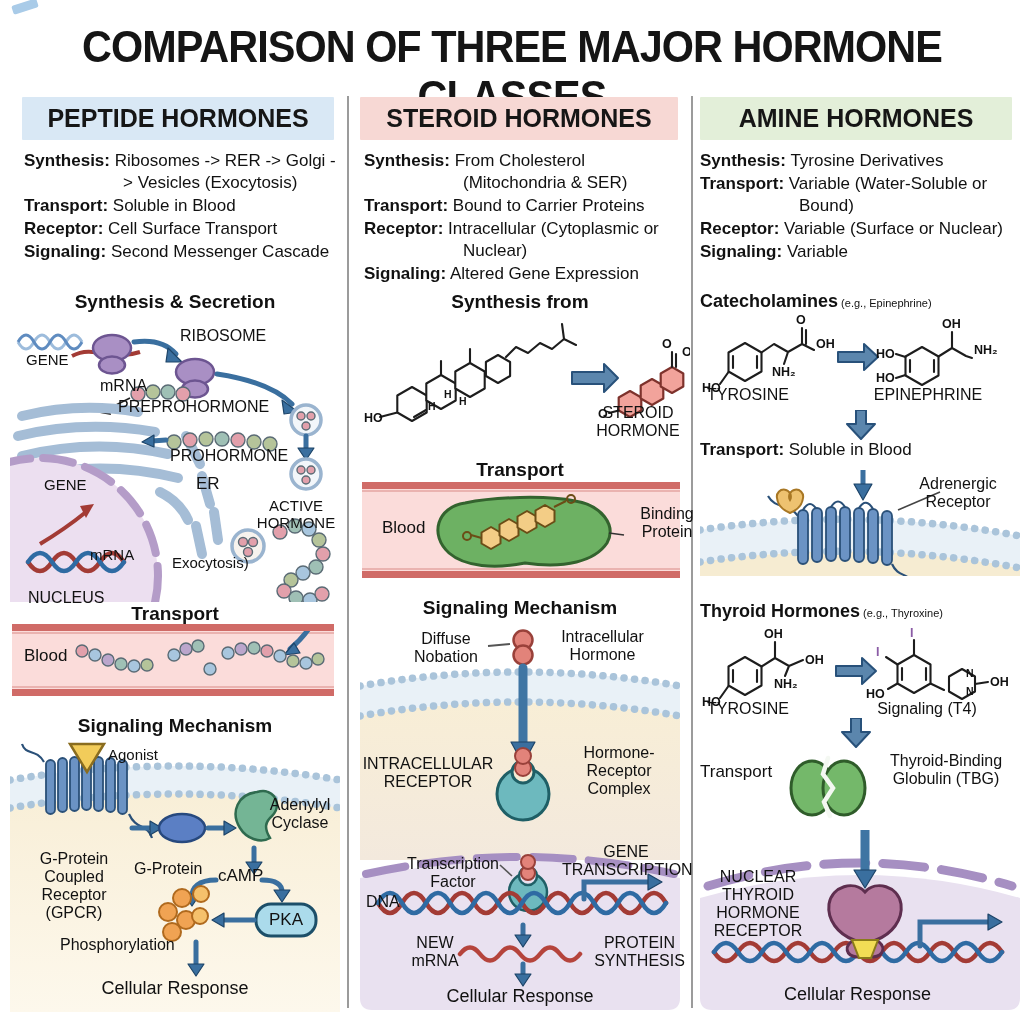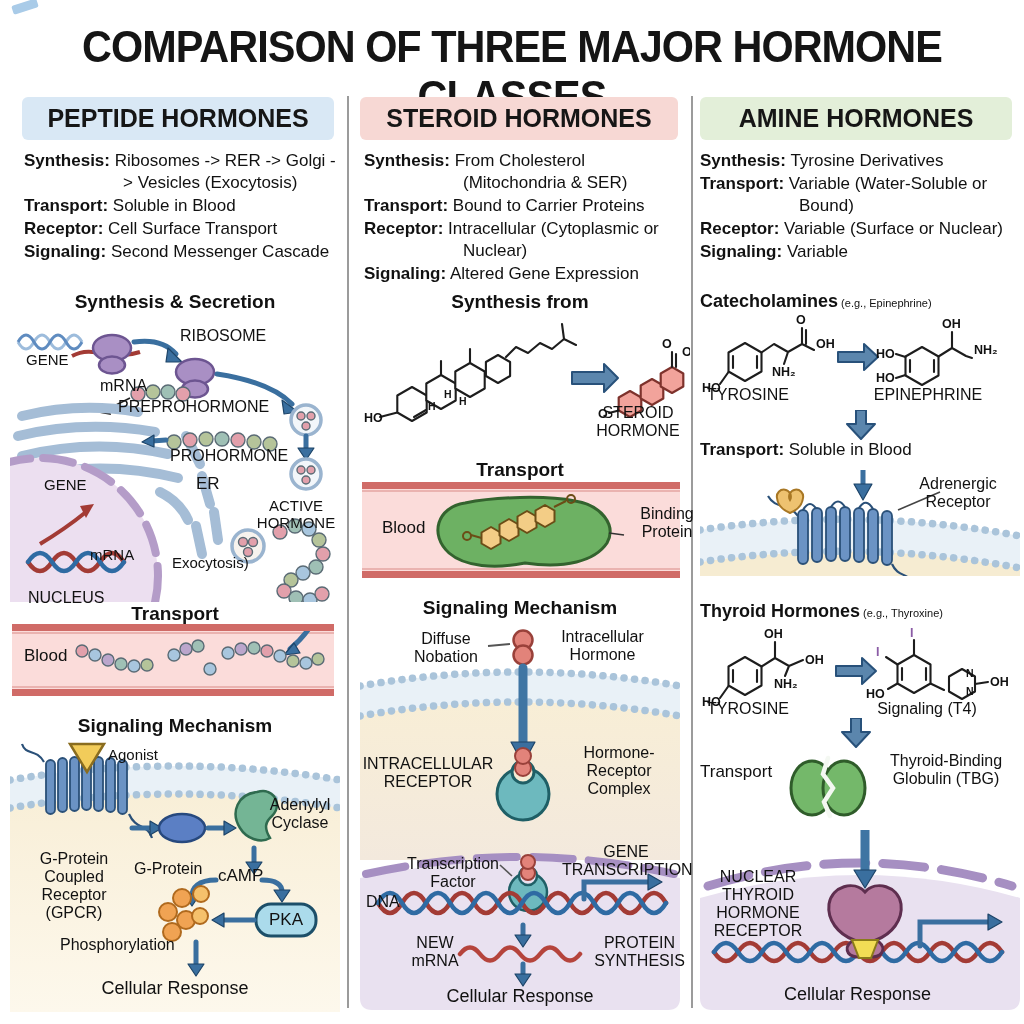--- a/index.html
+++ b/index.html
@@ -1,21 +1,21 @@
 <!DOCTYPE html>
 <html><head>
 <meta charset="utf-8">
 <style>
   html,body{margin:0;padding:0;background:#fff}
   .page{position:relative;width:1024px;height:1024px;background:#fff;overflow:hidden;
         font-family:"Liberation Sans","DejaVu Sans",sans-serif;color:#111}
   .abs{position:absolute}
   .title{position:absolute;left:0;top:22px;width:1024px;text-align:center;
          font-size:44px;font-weight:700;letter-spacing:-1px;transform:scaleX(.94);color:#151515}
-  .hdr{position:absolute;height:43px;border-radius:6px;display:flex;align-items:center;justify-content:center;
+  .hdr{position:absolute;height:43px;border-radius:1px;display:flex;align-items:center;justify-content:center;
        font-size:25px;font-weight:700;color:#161616}
   .facts{position:absolute;font-size:17px;line-height:1.3;color:#111}
   .fact{padding-left:99px;text-indent:-99px;margin-bottom:1px}
   .fact .b{font-weight:700}
   .lbl{position:absolute;font-weight:400;color:#111;line-height:1.13;font-size:16px}
   .c{text-align:center}
   .n{font-weight:400}
   .sec{font-size:19px;font-weight:700;text-align:center}
   .big{font-size:18px}
   .inline-title{position:absolute;font-size:18px;font-weight:700}

